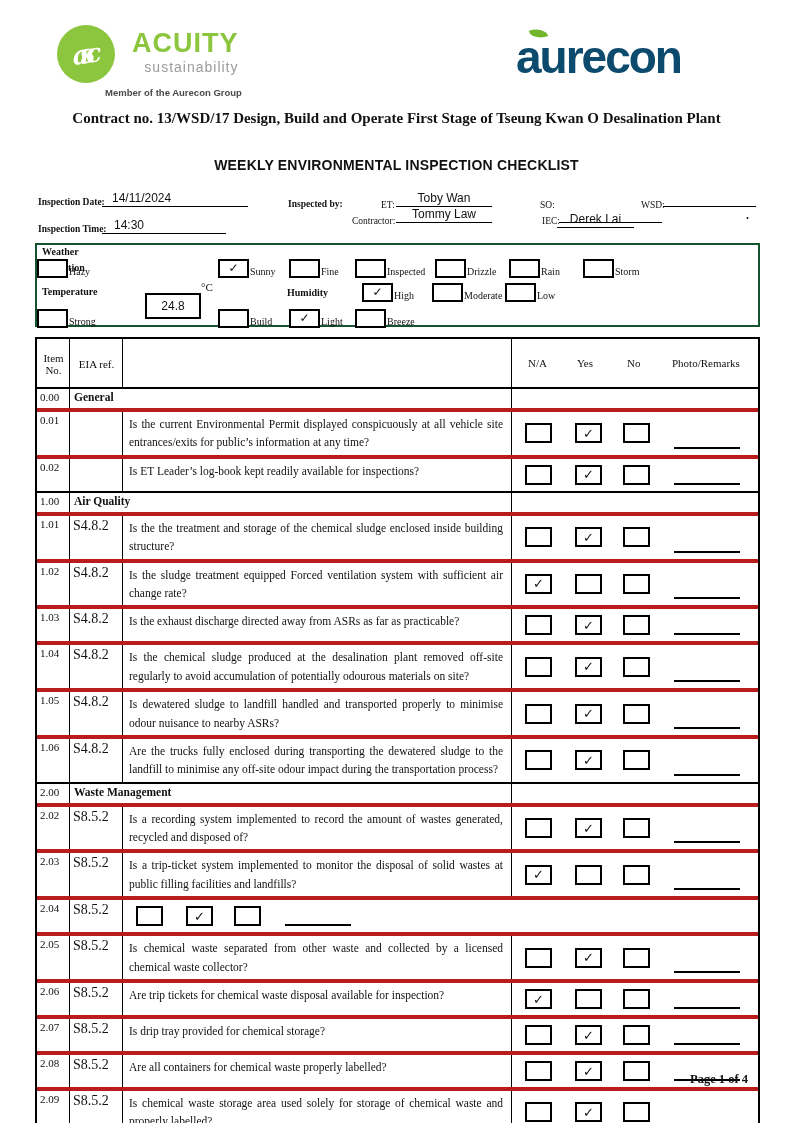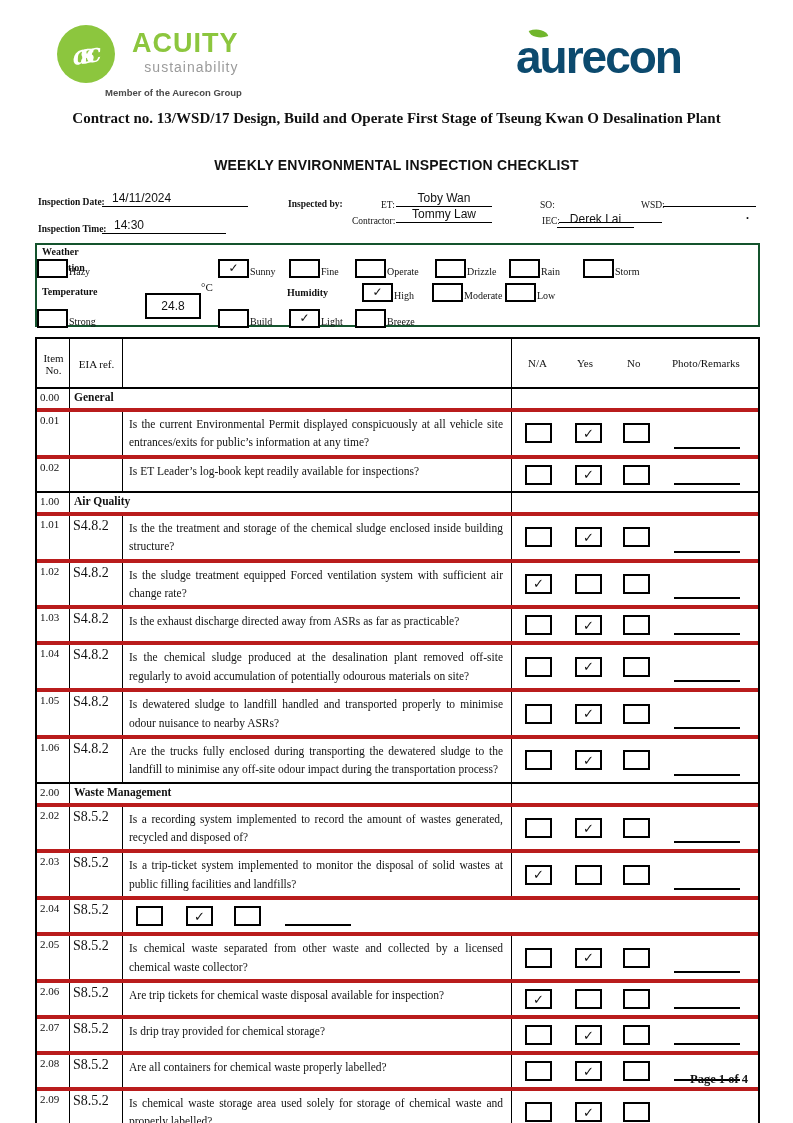--- a/index.html
+++ b/index.html
@@ -148,21 +148,21 @@
     <span class="olabel">Sunny</span>
   </span>
 
   <span class="opt">
     <span class="wcb"></span>
     <span class="olabel">Fine</span>
   </span>
 
   <span class="opt">
     <span class="wcb"></span>
-    <span class="olabel">Operate</span>
+    <span class="olabel">Inspected</span>
   </span>
 
   <span class="opt">
     <span class="wcb"></span>
     <span class="olabel">Drizzle</span>
   </span>
 
   <span class="opt">
     <span class="wcb"></span>
     <span class="olabel">Rain</span>

